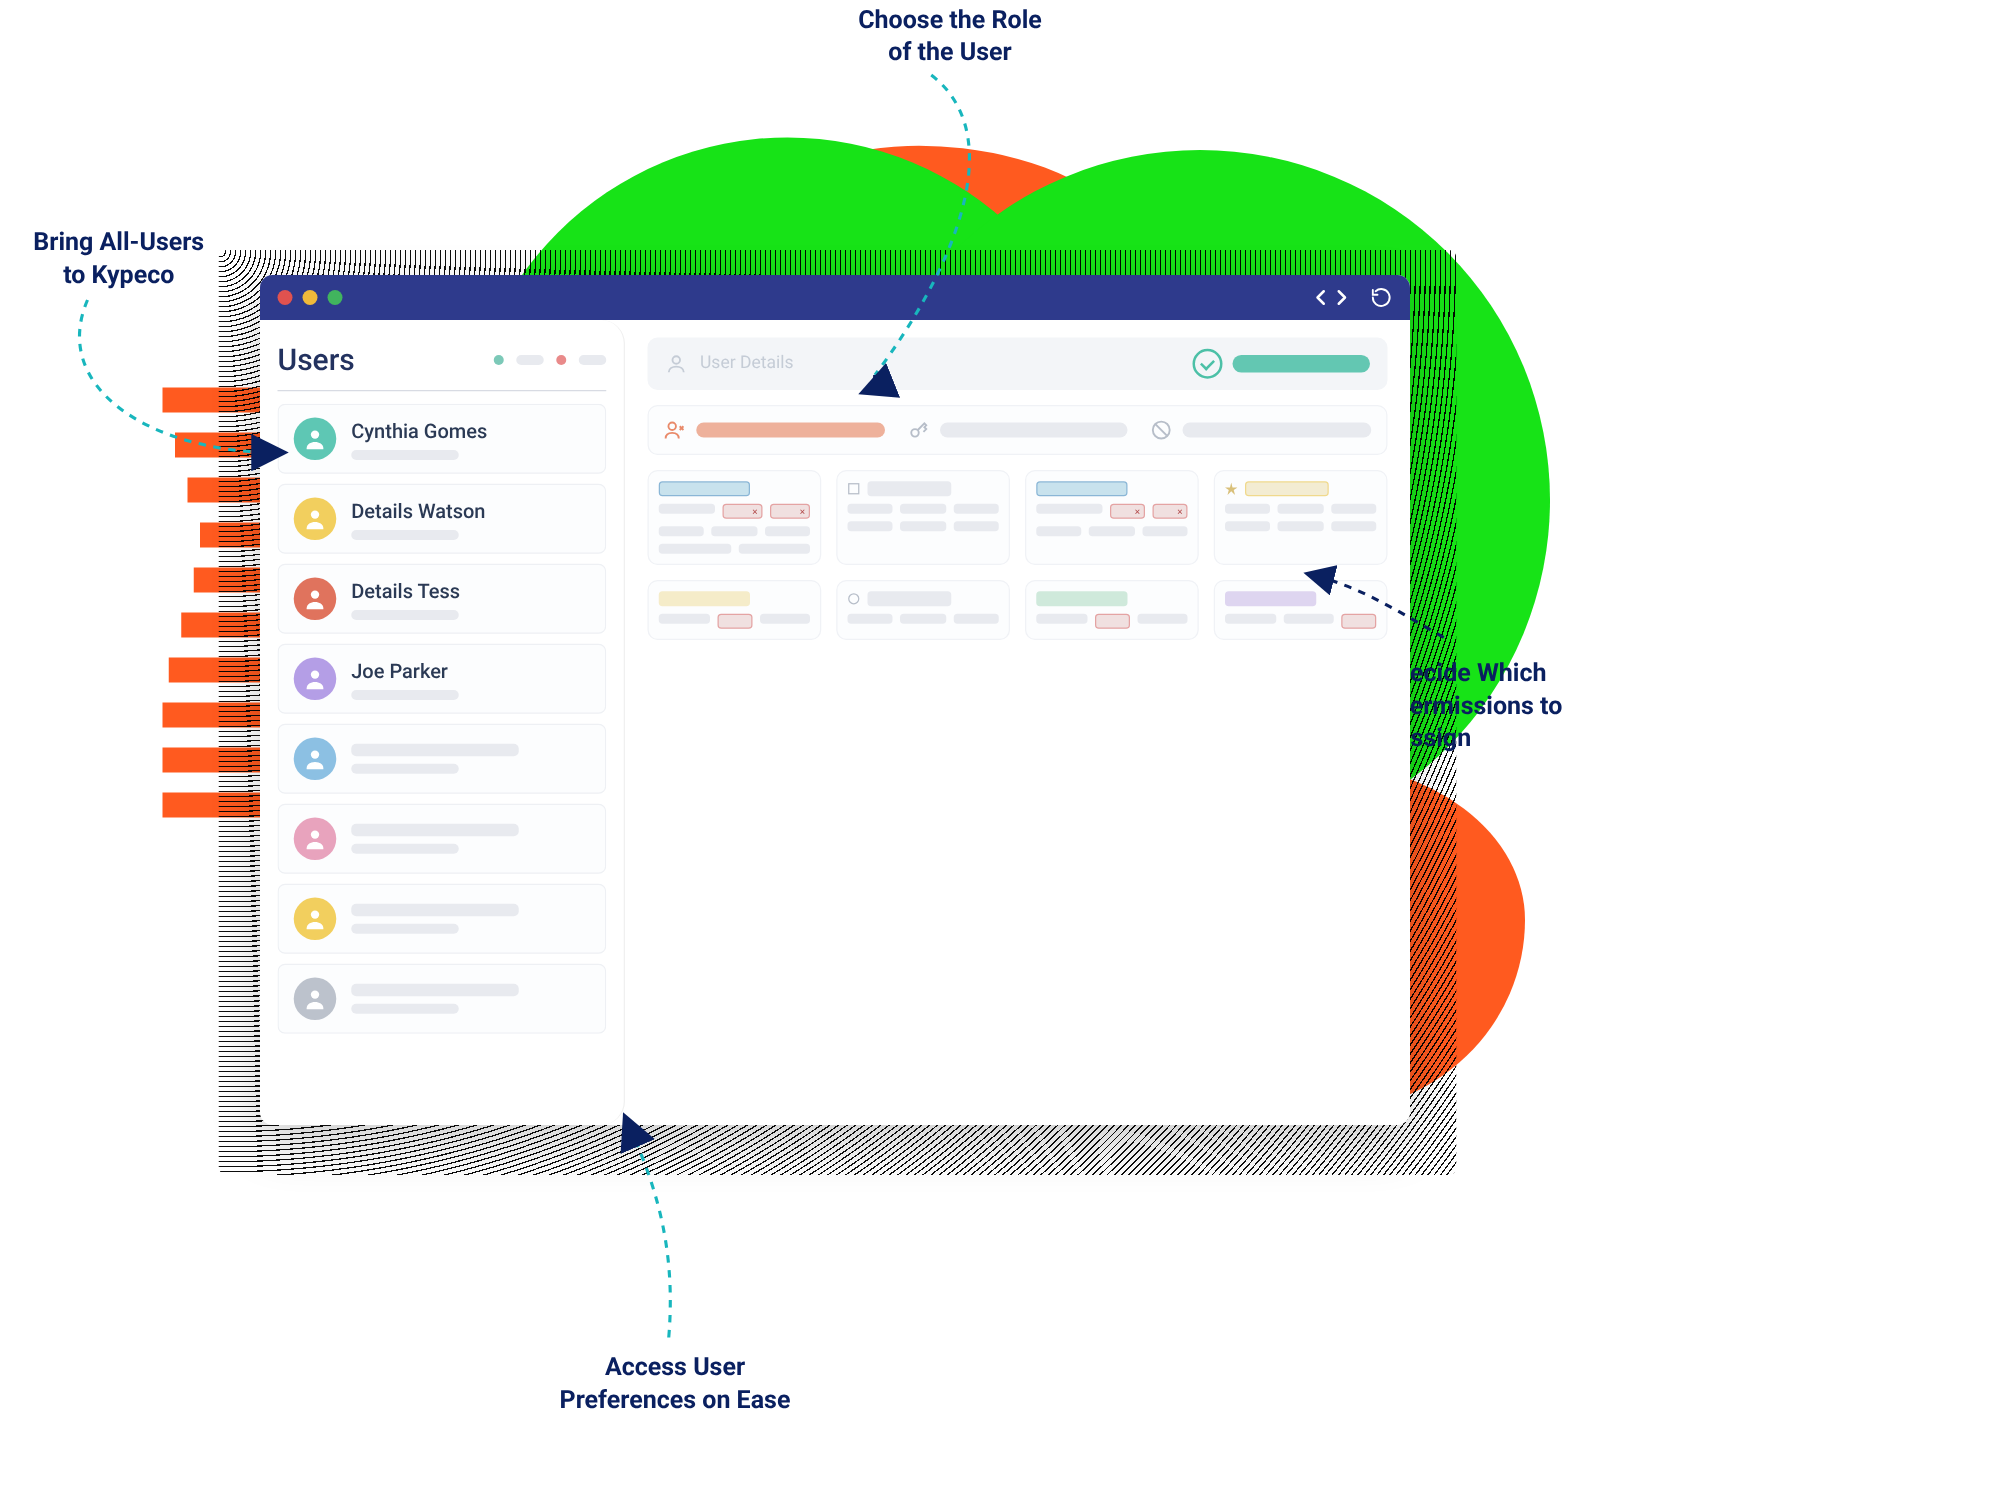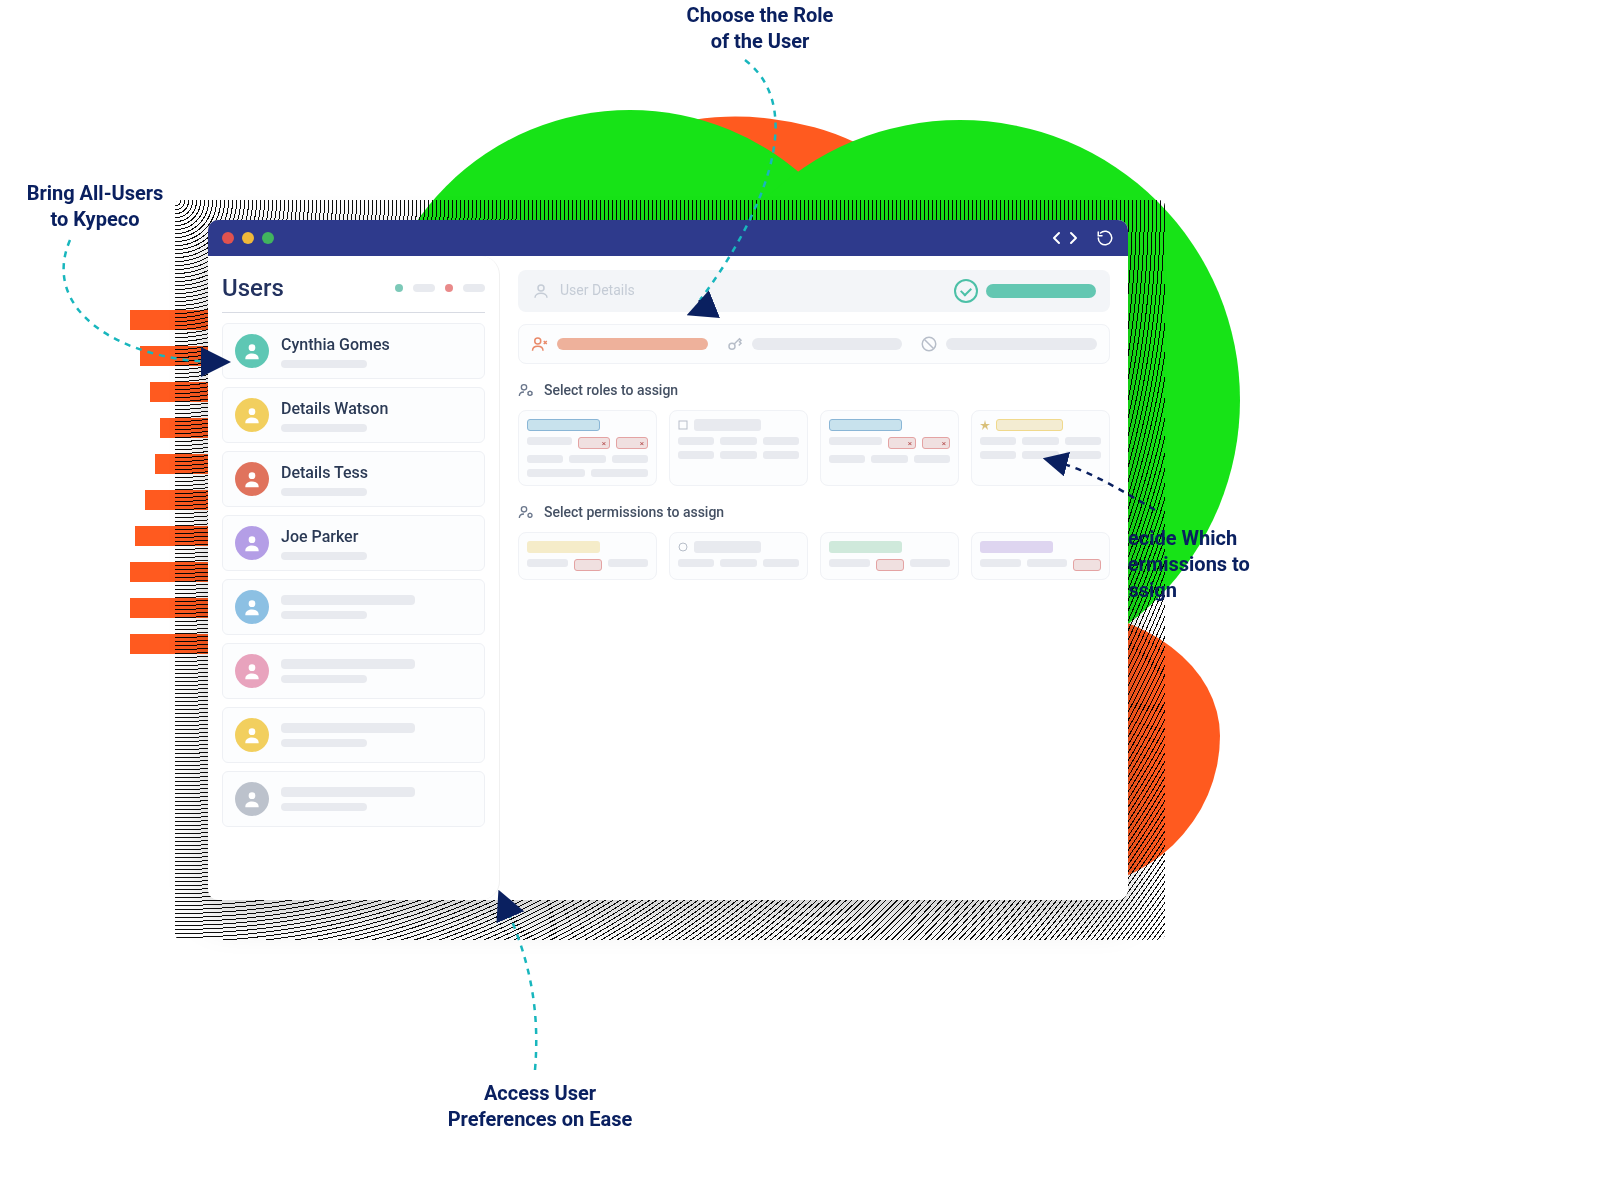--- a/index.html
+++ b/index.html
@@ -287,29 +287,20 @@
         </div>
         <div class="act">
           <svg class="ic" viewBox="0 0 24 24" fill="none" stroke="#b7bec9" stroke-width="2">
               <circle cx="12" cy="12" r="9"></circle>
               <path d="M6 6l12 12"></path>
             </svg>
           <div class="bar" style="background:#e8eaef"></div>
         </div>
       </div>
 
-      <div class="section-title">
-        <svg class="ic" viewBox="0 0 24 24" fill="none" stroke="currentColor" stroke-width="2">
-            <circle cx="9" cy="8" r="4"></circle>
-            <path d="M2 21c0-4 3-6 7-6"></path>
-            <circle cx="18" cy="17" r="3"></circle>
-            <path d="M18 13v1M18 20v1M14.5 15l1 .5M20.5 18.5l1 .5M14.5 19l1-.5M20.5 15.5l1-.5"></path>
-          </svg>
-        <span>Select roles to assign</span>
-      </div>
 
       <div class="card-grid">
         <div class="mini-card">
           <div class="mc-head">
               <div class="hbar" style="width:60%;background:#c8e2ed;border:1px solid #8ab6d6"></div>
             </div>
           <div class="mc-row">
               <div class="c"></div>
               <div class="tag" style="flex:0 0 32px;background:#f0e0e0;border:1px solid #e4a3a3">
                 <span class="x">×</span>
@@ -381,29 +372,20 @@
               <div class="c"></div>
             </div>
           <div class="mc-row">
               <div class="c"></div>
               <div class="c"></div>
               <div class="c"></div>
             </div>
         </div>
       </div>
 
-      <div class="section-title">
-        <svg class="ic" viewBox="0 0 24 24" fill="none" stroke="currentColor" stroke-width="2">
-            <circle cx="9" cy="8" r="4"></circle>
-            <path d="M2 21c0-4 3-6 7-6"></path>
-            <circle cx="18" cy="17" r="3"></circle>
-            <path d="M18 13v1M18 20v1"></path>
-          </svg>
-        <span>Select permissions to assign</span>
-      </div>
 
       <div class="card-grid">
         <div class="mini-card">
           <div class="mc-head">
               <div class="hbar" style="width:60%;background:#f5ecc9"></div>
             </div>
           <div class="mc-row">
               <div class="c"></div>
               <div class="tag" style="flex:0 0 28px;background:#f0e0e0;border:1px solid #e4a3a3"></div>
               <div class="c"></div>

